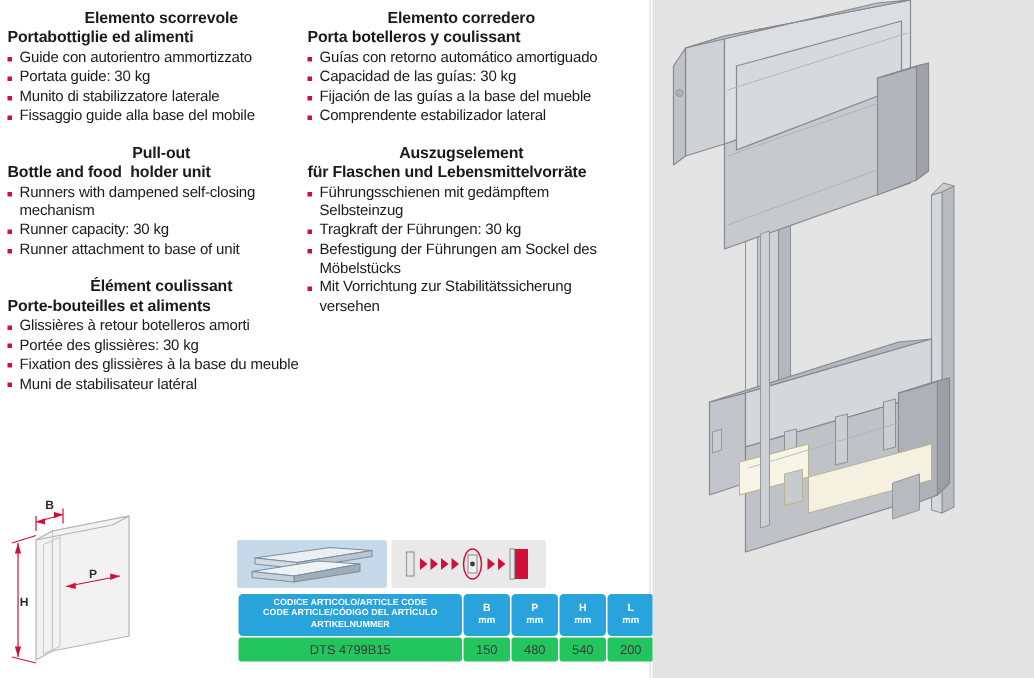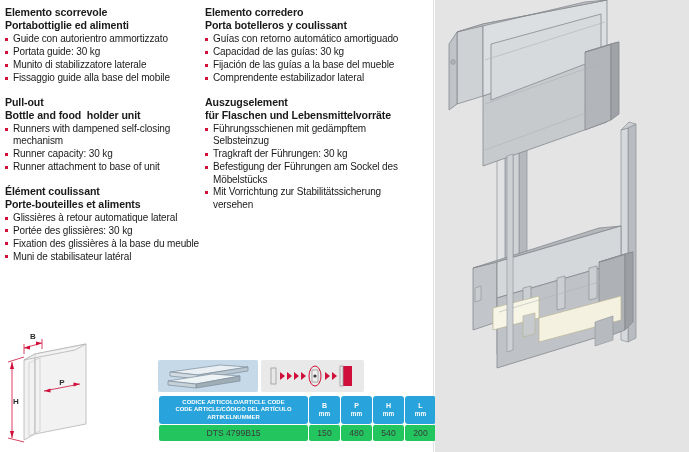--- a/index.html
+++ b/index.html
@@ -23,20 +23,21 @@
   .col-left{left:5px;}
   .col-right{left:205px;}
 
   .block{margin-bottom:11px;}
   .block:last-child{margin-bottom:0;}
 
   .h1{
     font-size:10.6px;font-weight:bold;color:#1a1a1a;
     line-height:13.2px;letter-spacing:-0.1px;
     white-space:pre-wrap;
+    text-align:center;
   }
   .h2{
     font-size:10.6px;font-weight:bold;color:#1a1a1a;
     line-height:13.2px;letter-spacing:-0.1px;
     margin-bottom:1px;white-space:pre-wrap;
   }
   ul.bullets{list-style:none;margin:0;padding:0;}
   ul.bullets li{
     position:relative;
     padding-left:8px;
@@ -118,21 +119,21 @@
           <li>Runners with dampened self-closing mechanism</li>
           <li>Runner capacity: 30 kg</li>
           <li>Runner attachment to base of unit</li>
         </ul>
       </div>
 
       <div class="block">
         <div class="h1">Élément coulissant</div>
         <div class="h2">Porte-bouteilles et aliments</div>
         <ul class="bullets">
-          <li>Glissières à retour automatique lateral</li>
+          <li>Glissières à retour botelleros amorti</li>
           <li>Portée des glissières: 30 kg</li>
           <li>Fixation des glissières à la base du meuble</li>
           <li>Muni de stabilisateur latéral</li>
         </ul>
       </div>
 
     </div>
 
     <div class="col col-right">
 

